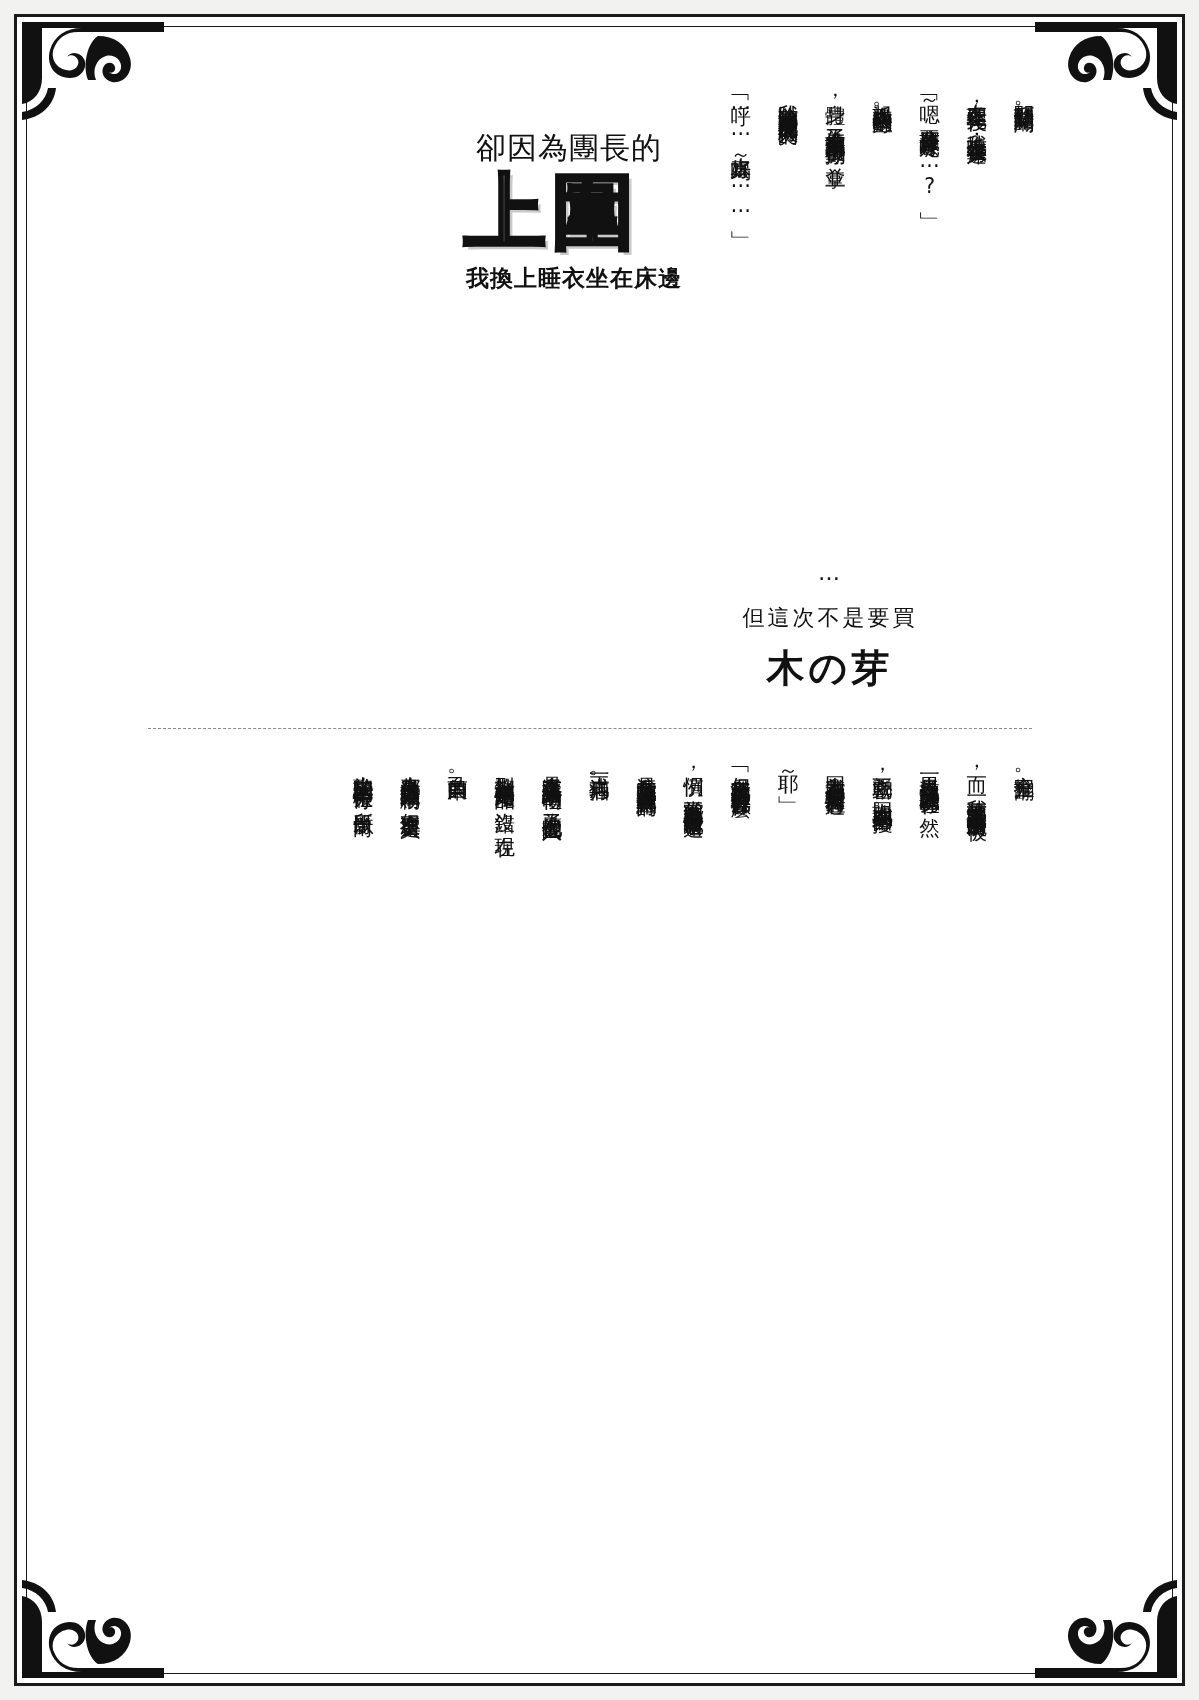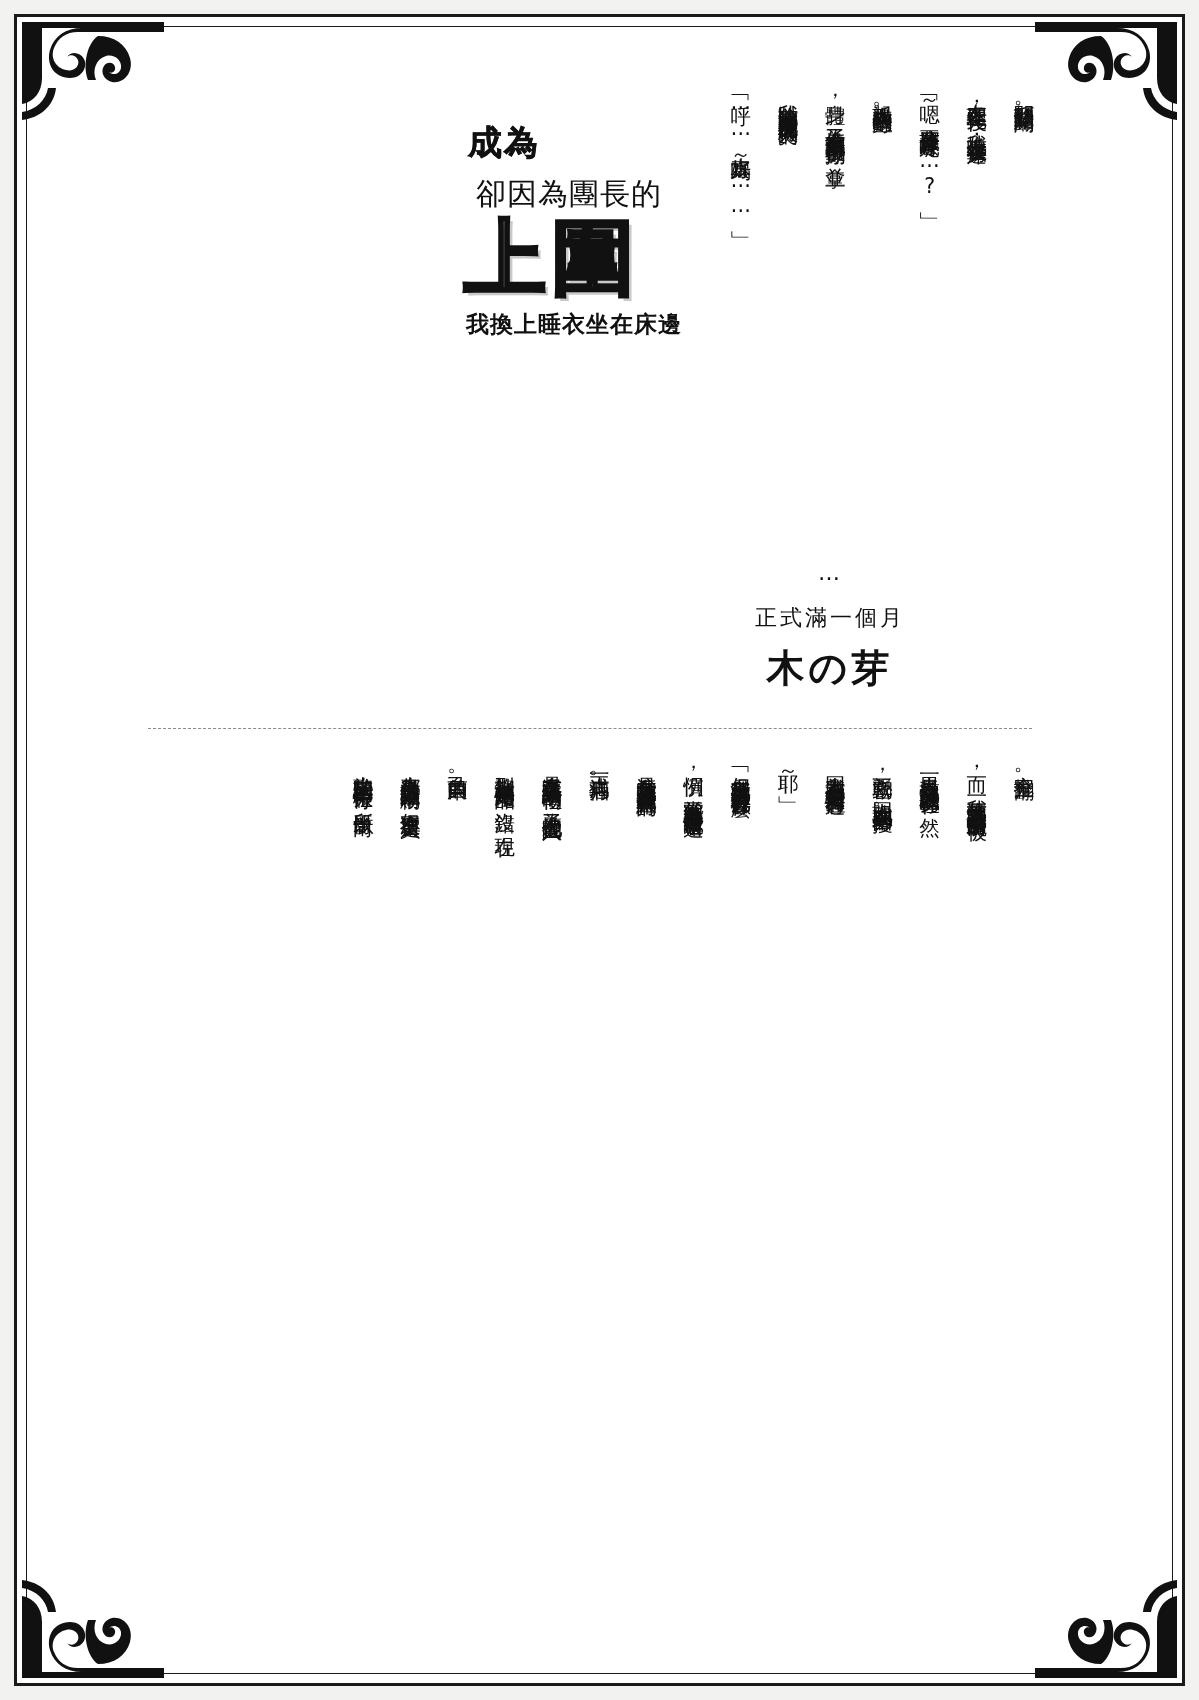--- a/index.html
+++ b/index.html
@@ -254,29 +254,28 @@
         <p>打開型錄開始翻閱。</p>
         <p>在處理完工作後，我換上睡衣坐在床邊，</p>
         <p>「嗯～應該要買什麼才好呢……?」</p>
         <p>起託人帶過來的型錄。</p>
         <p>身體，為了使空氣流動而舉手前後搧動，並拿</p>
         <p>我以冷涼的開水冷卻洗完澡後顯得火燙的</p>
         <p>「呼……水真好喝～……」</p>
       </div>
 
       <div class="title-block">
-        <div class="t-line1">成為</div>
         <div class="t-line2">卻因為團長的</div>
         <div class="t-big2">上圍</div>
         <div class="t-sub">我換上睡衣坐在床邊</div>
       </div>
 
       <div class="byline">
         <div class="dots">…</div>
-        <div class="label">正式滿一個月</div>
+        <div class="label">但這次不是要買</div>
         <div class="author">木の芽</div>
       </div>
 
     </div>
 
     <div class="divider"></div>
 
     <div class="vtext body-text">
       <p>完全推翻。</p>
       <p>而，我這一貫的常識因為一名青年的出現而被</p>

